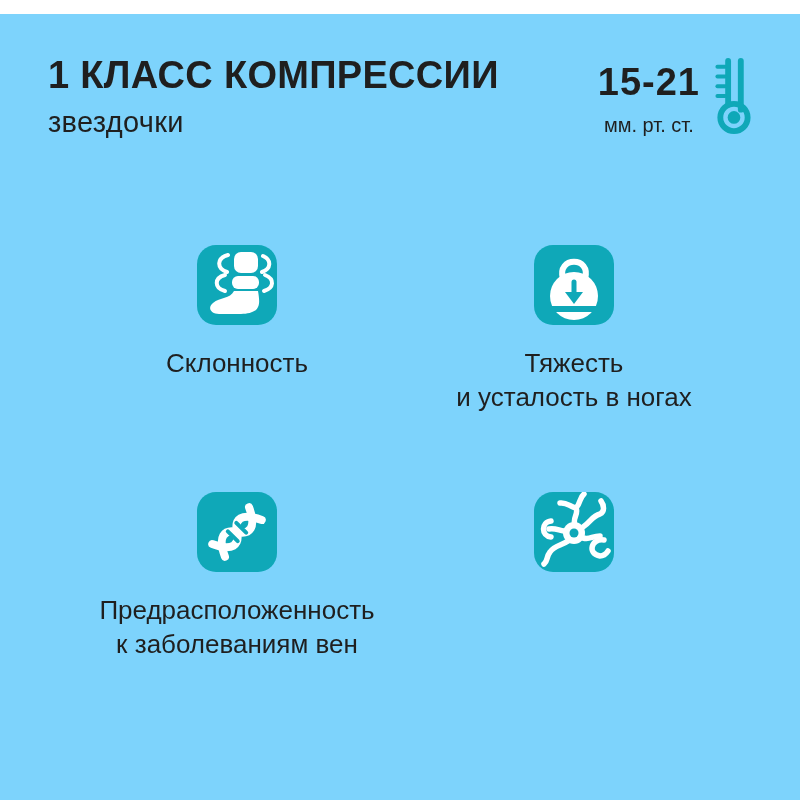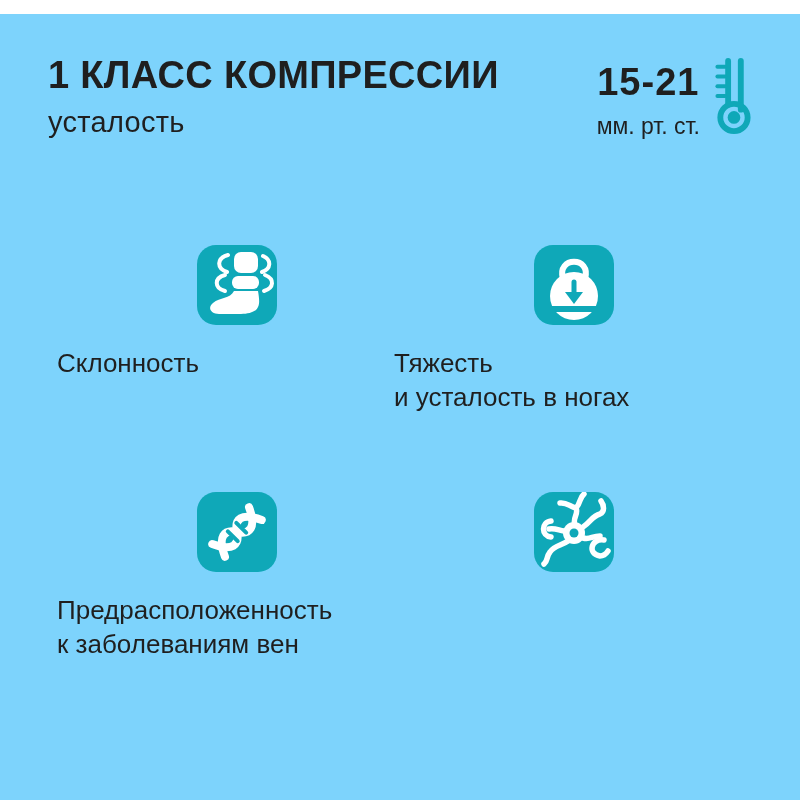--- a/index.html
+++ b/index.html
@@ -7,42 +7,42 @@
     position:relative;width:800px;height:800px;background:#7dd3fc;overflow:hidden;
     font-family:"Liberation Sans","DejaVu Sans",sans-serif;color:#1f1f1f;margin-top:14px;
   }
   
   .header{position:absolute;left:48px;right:47px;top:42px;display:flex;justify-content:space-between;align-items:flex-start;}
   .title{font-size:38px;font-weight:700;line-height:1;margin:0;letter-spacing:.3px;}
   .subtitle{font-size:29px;line-height:1;margin-top:14px;letter-spacing:.3px;}
   .pressure{display:flex;align-items:flex-start;gap:13px;}
   .pressure-text{text-align:center;}
   .pressure-value{font-size:38px;font-weight:700;line-height:1;margin-top:7px;letter-spacing:1px;}
-  .pressure-unit{font-size:23px;line-height:1;margin-top:14px;}
+  .pressure-unit{font-size:20px;line-height:1;margin-top:14px;}
   .thermo{display:block;}
   
-  .item{position:absolute;width:360px;text-align:left;}
+  .item{position:absolute;width:360px;text-align:center;}
   .col1{left:57px;}  .col2{left:394px;}
   .row1{top:231px;}  .row2{top:478px;}
   .tile{
     width:80px;height:80px;border-radius:19px;background:#0fa8b8;
     margin:0 auto;display:flex;align-items:center;justify-content:center;
   }
   .label{margin-top:21px;font-size:26px;line-height:34px;font-weight:500;}
   .label span{display:block;}
 </style>
 </head>
 <body>
 
 <div class="page">
 
   <div class="header">
     <div class="header-left">
       <h1 class="title">1 КЛАСС КОМПРЕССИИ</h1>
-      <div class="subtitle">усталость</div>
+      <div class="subtitle">звездочки</div>
     </div>
 
     <div class="pressure">
       <div class="pressure-text">
         <div class="pressure-value">15-21</div>
         <div class="pressure-unit">мм. рт. ст.</div>
       </div>
       <svg class="thermo" width="40" height="80" viewBox="0 0 40 82" aria-hidden="true">
         <g stroke="#0fa8b8" fill="none" stroke-linecap="round">
           <line x1="15" y1="5" x2="15" y2="50" stroke-width="6"></line>

